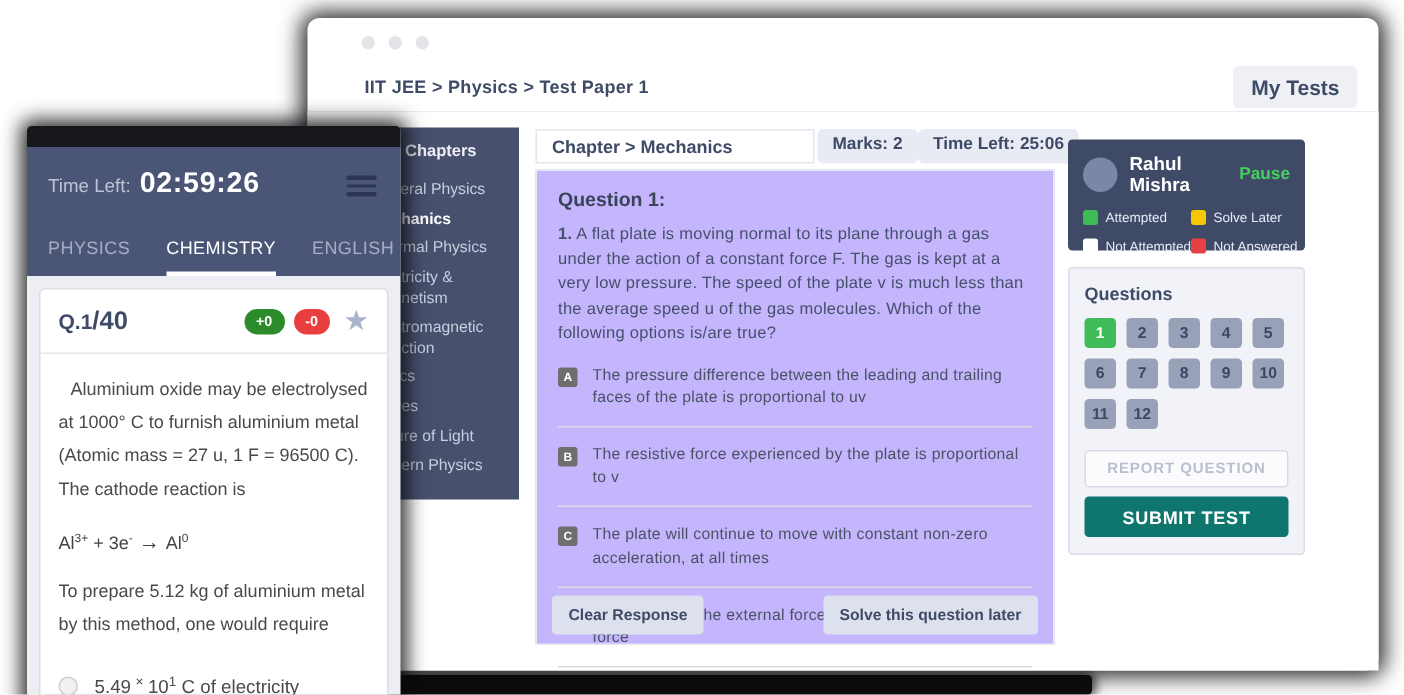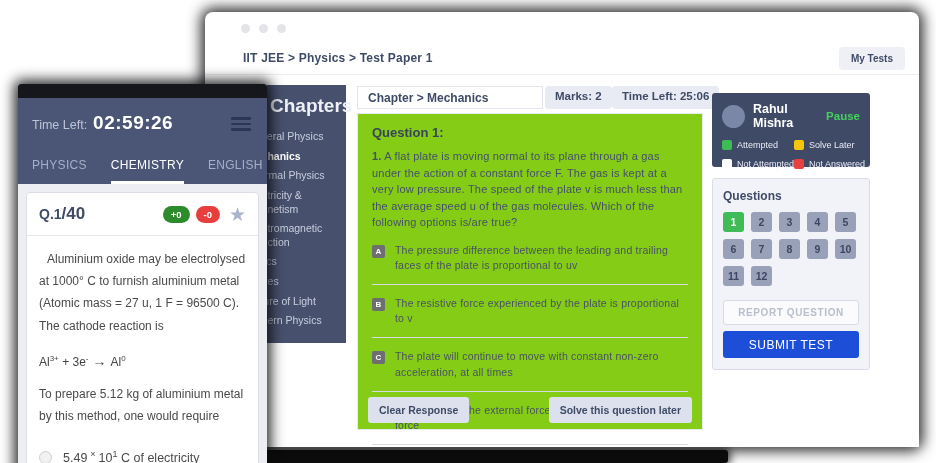--- a/index.html
+++ b/index.html
@@ -13,43 +13,43 @@
   
   .main-window { position:absolute; left:205px; top:12px; width:714px; height:435px;
     background:#ffffff; border-radius:8px; z-index:2;
     box-shadow:0 0 14px 4px rgba(8,8,10,.85); }
   .titlebar { height:30px; padding:12px 0 0 36px; display:flex; gap:9px; }
   .dot { width:9px; height:9px; border-radius:50%; background:#e4e4e8; display:inline-block; }
   .breadcrumb-row { height:33px; display:flex; align-items:center; padding:0 14px 0 38px;
     border-bottom:1px solid #ebedf3;gap:30px; }
   .breadcrumb { font-size:12px; font-weight:700; color:#3f4b66; letter-spacing:.2px; }
   .my-tests { margin-left:auto; background:#eef0f6; border:0; border-radius:4px;
-    font-family:inherit; font-size:10px; font-weight:700; color:#3f4b66; padding:6px 12px; cursor:pointer; }
+    font-family:inherit; font-size:14px; font-weight:700; color:#3f4b66; padding:6px 12px; cursor:pointer; }
   .content { position:relative; height:372px; background:#ffffff; }
 
   
   .sidebar { position:absolute; left:35px; top:10px; width:106px; min-height:216px;
     background:#47516e; padding:6px 0 12px; }
-  .sidebar-title { font-size:19px; font-weight:700; color:#eef0f6; padding:4px 0 10px 30px; }
+  .sidebar-title { font-size:11px; font-weight:700; color:#eef0f6; padding:4px 0 10px 30px; }
   .sidebar ul { list-style:none; }
   .sidebar li { font-size:10.5px; color:#c8cede; line-height:1.3; padding:3px 6px 3px 7px; cursor:pointer; }
   .sidebar li.active { color:#ffffff; font-weight:700; }
 
   
   .chapter-box { position:absolute; left:152px; top:11px; width:186px; height:23px;
     background:#fff; border:1px solid #e4e6ef; font-size:12px; font-weight:700; color:#3f4b66;
     padding:4px 10px; }
   .chip { position:absolute; top:11px; height:23px; background:#e9ebf4; border-radius:4px;
     font-size:11.5px; font-weight:700; color:#3f4b66; padding:4px 10px; white-space:nowrap; }
   .chip-marks { left:340px; }
   .chip-time { left:407px; }
 
   
   .qbody { position:absolute; left:152px; top:38px; width:346px; height:317px;
-    background:#84cc16; border:1px solid #e8eaf2; padding:11px 14px 0; }
+    background:#c4b5fd; border:1px solid #e8eaf2; padding:11px 14px 0; }
   .qtitle { font-size:13px; font-weight:700; color:#39435a; margin-bottom:8px; }
   .qtext { font-size:11px; color:#45506b; line-height:1.5; letter-spacing:.2px; }
   .qtext b { font-weight:700; }
   .opts { margin-top:12px; }
   .opt { display:flex; gap:10px; padding-bottom:11px; margin-bottom:11px;
     border-bottom:1px solid #d9dbe3; cursor:pointer; }
   .optletter { flex:0 0 13px; width:13px; height:13px; background:#6e6e70; color:#fff;
     font-size:8px; font-weight:700; display:flex; align-items:center; justify-content:center;
     border-radius:2px; margin-top:2px; }
   .opttext { font-size:10.5px; color:#4a5265; line-height:1.45; letter-spacing:.2px; }
@@ -78,22 +78,22 @@
   .qp-label { font-size:12px; font-weight:700; color:#3f4b66; }
   .qgrid { display:grid; grid-template-columns:repeat(5, 21px); gap:7px; margin-top:9px; }
   .qcell { width:21px; height:20px; background:#98a1b8; border-radius:3px; color:#3d4763;
     font-size:10.5px; font-weight:700; display:flex; align-items:center; justify-content:center;
     cursor:pointer; }
   .qcell.active { background:#3fbb58; color:#ffffff; }
   .report { position:absolute; left:10px; right:10px; bottom:44px; height:25px;
     background:#fbfbfd; border:1px solid #d8dbe5; border-radius:3px; font-family:inherit;
     font-size:10px; font-weight:700; letter-spacing:.6px; color:#b9bfce; cursor:pointer; }
   .submit { position:absolute; left:10px; right:10px; bottom:11px; height:27px;
-    background:#1d4ed8; border:0; border-radius:3px; font-family:inherit;
-    font-size:12px; font-weight:400; letter-spacing:.5px; color:#ffffff; cursor:pointer; }
+    background:#0f766e; border:0; border-radius:3px; font-family:inherit;
+    font-size:12px; font-weight:700; letter-spacing:.5px; color:#ffffff; cursor:pointer; }
 
   
   .phone { position:absolute; left:18px; top:84px; width:249px; height:400px; z-index:3;
     background:#eceef3; border-radius:3px 3px 0 0;
     box-shadow:0 0 13px 4px rgba(8,8,10,.85); }
   .phone-status { height:14px; background:#15171c; border-radius:3px 3px 0 0; }
   .phone-header { position:relative; background:#4b5677; height:48px; padding:14px 14px 0; }
   .tl-label { font-size:12.5px; color:#bcc3d6; margin-right:6px; }
   .tl-timer { font-size:19px; font-weight:700; color:#ffffff; letter-spacing:.5px; }
   .hamburger { position:absolute; right:16px; top:19px; width:20px; cursor:pointer; }

